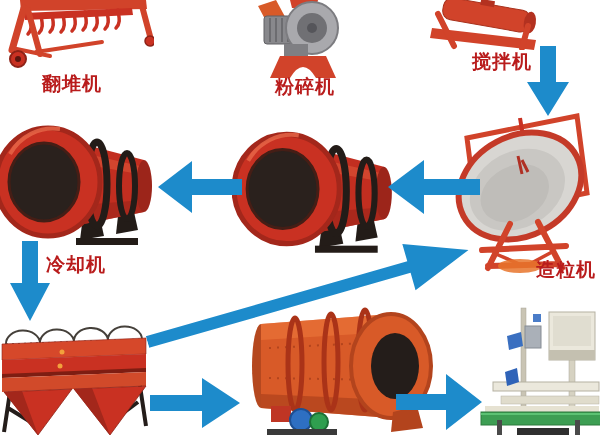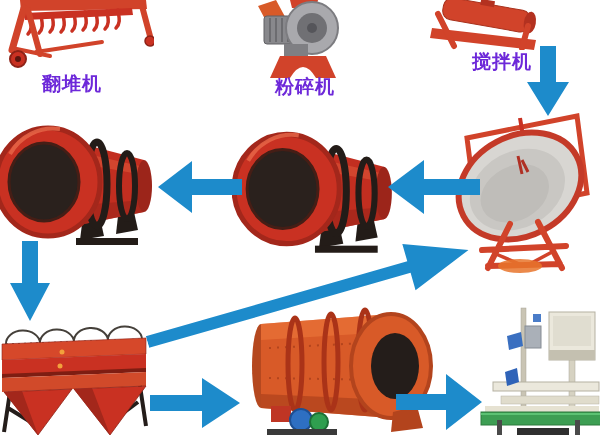--- a/index.html
+++ b/index.html
@@ -2,21 +2,21 @@
 <html><head>
 <meta charset="utf-8">
 <style>
   html,body{margin:0;padding:0;background:#fff;}
   #stage{
     position:relative;width:600px;height:435px;background:#ffffff;
     overflow:hidden;font-family:"Liberation Sans","DejaVu Sans",sans-serif;
   }
   .abs{position:absolute;}
   .lbl{
-    position:absolute;color:#6d28d9;font-weight:700;font-size:19px;
+    position:absolute;color:#b91c1c;font-weight:700;font-size:19px;
     letter-spacing:1px;white-space:nowrap;
     font-family:"DejaVu Serif","Liberation Serif",serif;
   }
   svg{display:block;}
 </style>
 </head>
 <body>
 
 <div id="stage">
 
@@ -183,14 +183,16 @@
     <polygon points="0,17 52,17 52,0 90,25 52,50 52,33 0,33" fill="#1d8bcb"></polygon>
   </svg>
 
   <svg class="abs" style="left:396px;top:370px" width="86" height="64" viewBox="0 0 86 64">
     <polygon points="0,24 50,24 50,4 86,32 50,60 50,40 0,40" fill="#1d8bcb"></polygon>
   </svg>
 
   <span class="lbl" style="left:275px;top:74px">粉碎机</span>
   <span class="lbl" style="left:42px;top:71px">翻堆机</span>
   <span class="lbl" style="left:472px;top:49px">搅拌机</span>
+  <span class="lbl" style="left:46px;top:252px">冷却机</span>
+  <span class="lbl" style="left:536px;top:257px">造粒机</span>
 
 </div>
 
 </body></html>

